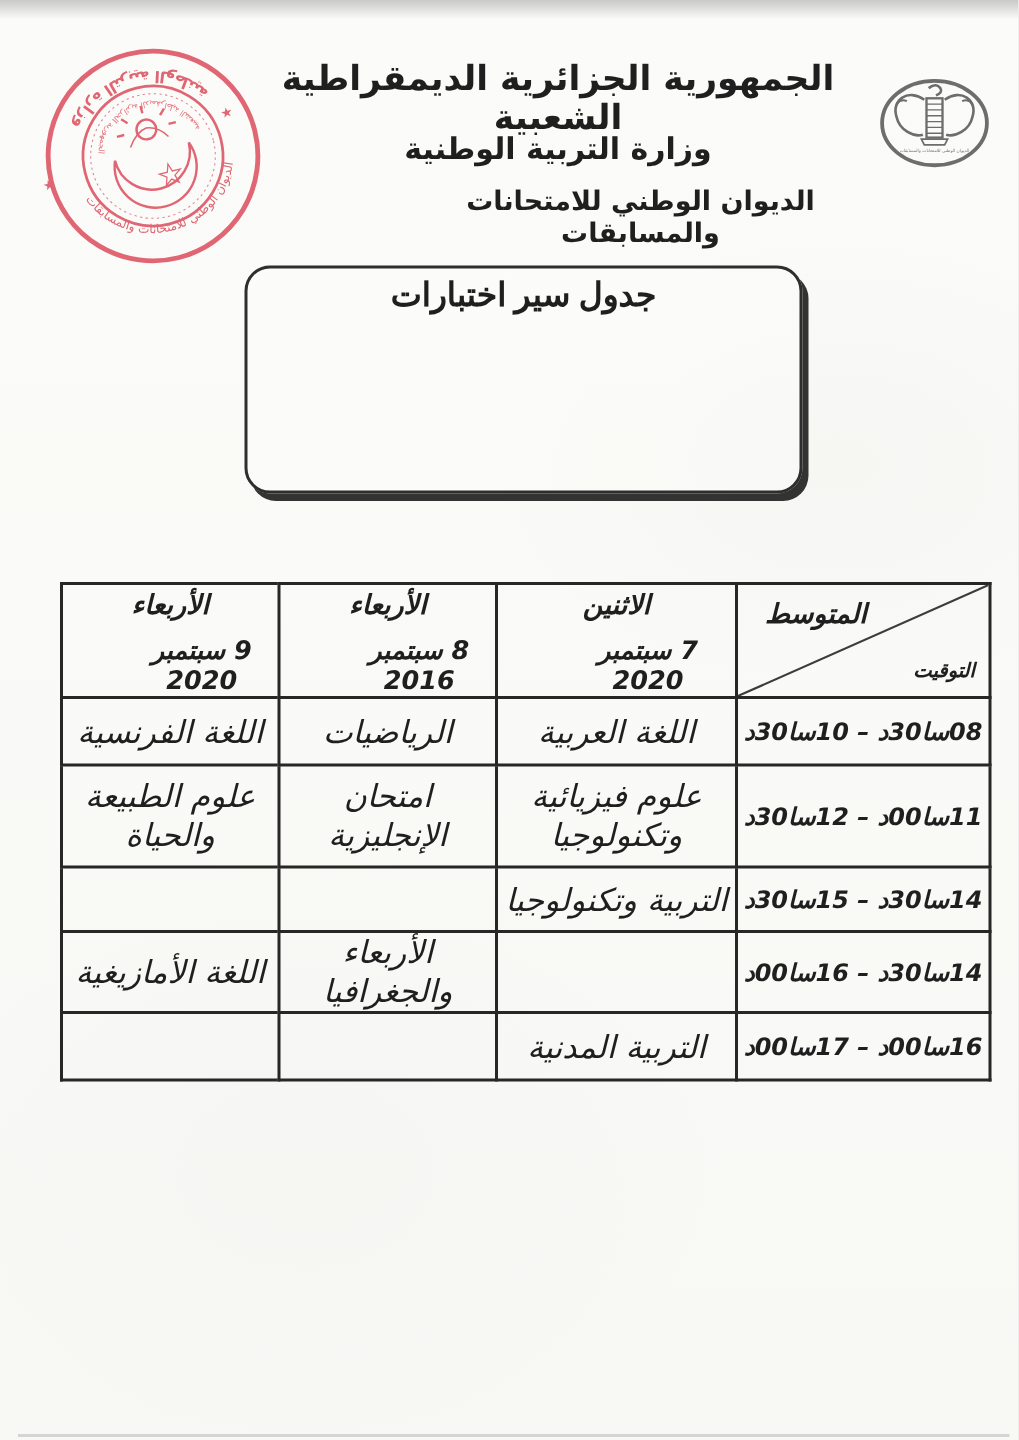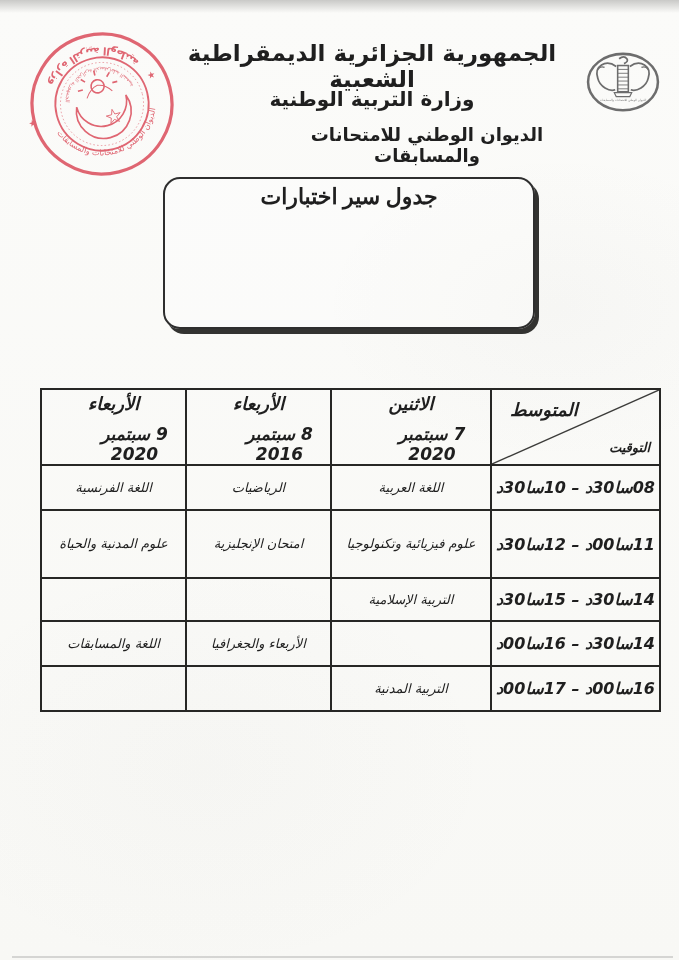--- a/index.html
+++ b/index.html
@@ -48,21 +48,21 @@
     direction:rtl;text-align:center;
   }
   table.sched th,table.sched td{border:2.5px solid #272725;padding:0;vertical-align:middle;font-style:italic;}
   .corner{position:relative;padding:0;height:100%;}
   .corner .diag{position:absolute;top:0;left:0;width:100%;height:100%;display:block;}
   .corner .days-label{position:absolute;top:9px;left:18px;font-weight:bold;font-size:18px;}
   .corner .time-label{position:absolute;bottom:9px;right:9px;font-weight:bold;font-size:13px;}
   .day-name{font-weight:bold;font-size:18px;margin-top:3px;}
   .day-date{font-weight:bold;font-size:17px;margin-top:10px;padding-left:42px;}
   .time{font-weight:bold;font-size:16px;white-space:nowrap;}
-  td.subject{font-size:13px;padding:2px 8px;line-height:26px;}
+  td.subject{font-size:21px;padding:2px 8px;line-height:26px;}
 </style>
 </head>
 <body>
 
 <div class="page">
 
   <div class="scan-top"></div>
   <div class="scan-bottom"></div>
 
   <svg class="stamp" viewBox="0 0 150 150" xmlns="http://www.w3.org/2000/svg">
@@ -153,33 +153,33 @@
       <tr style="height:45px">
         <td class="time">08سا30د – 10سا30د</td>
         <td class="subject">اللغة العربية</td>
         <td class="subject">الرياضيات</td>
         <td class="subject">اللغة الفرنسية</td>
       </tr>
       <tr style="height:68px">
         <td class="time">11سا00د – 12سا30د</td>
         <td class="subject">علوم فيزيائية وتكنولوجيا</td>
         <td class="subject">امتحان الإنجليزية</td>
-        <td class="subject">علوم المدنية والحياة</td>
+        <td class="subject">علوم الطبيعة والحياة</td>
       </tr>
       <tr style="height:43px">
         <td class="time">14سا30د – 15سا30د</td>
-        <td class="subject">التربية الإسلامية</td>
+        <td class="subject">التربية وتكنولوجيا</td>
         <td class="subject"></td>
         <td class="subject"></td>
       </tr>
       <tr style="height:45px">
         <td class="time">14سا30د – 16سا00د</td>
         <td class="subject"></td>
         <td class="subject">الأربعاء والجغرافيا</td>
-        <td class="subject">اللغة والمسابقات</td>
+        <td class="subject">اللغة الأمازيغية</td>
       </tr>
       <tr style="height:45px">
         <td class="time">16سا00د – 17سا00د</td>
         <td class="subject">التربية المدنية</td>
         <td class="subject"></td>
         <td class="subject"></td>
       </tr>
     </tbody>
       </table>
   </div>

